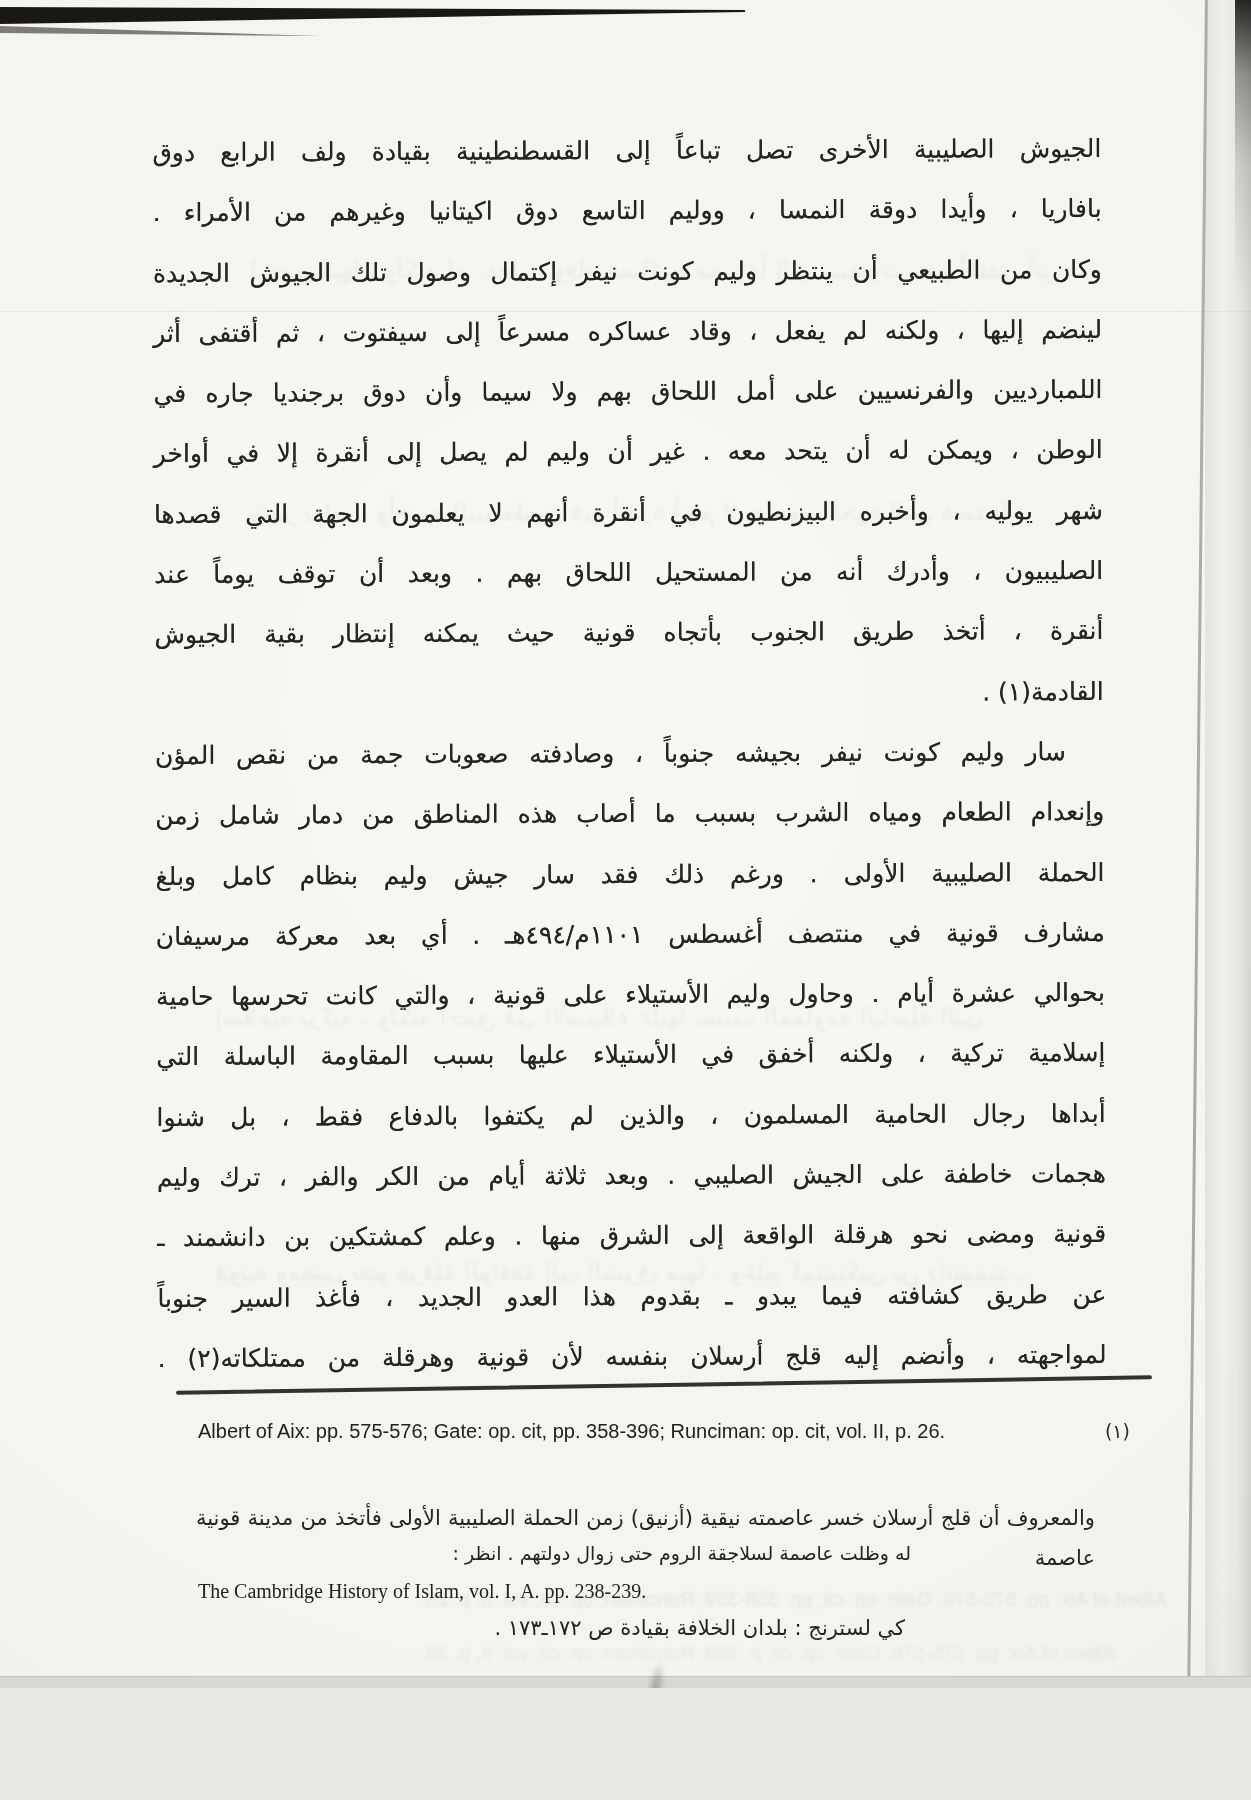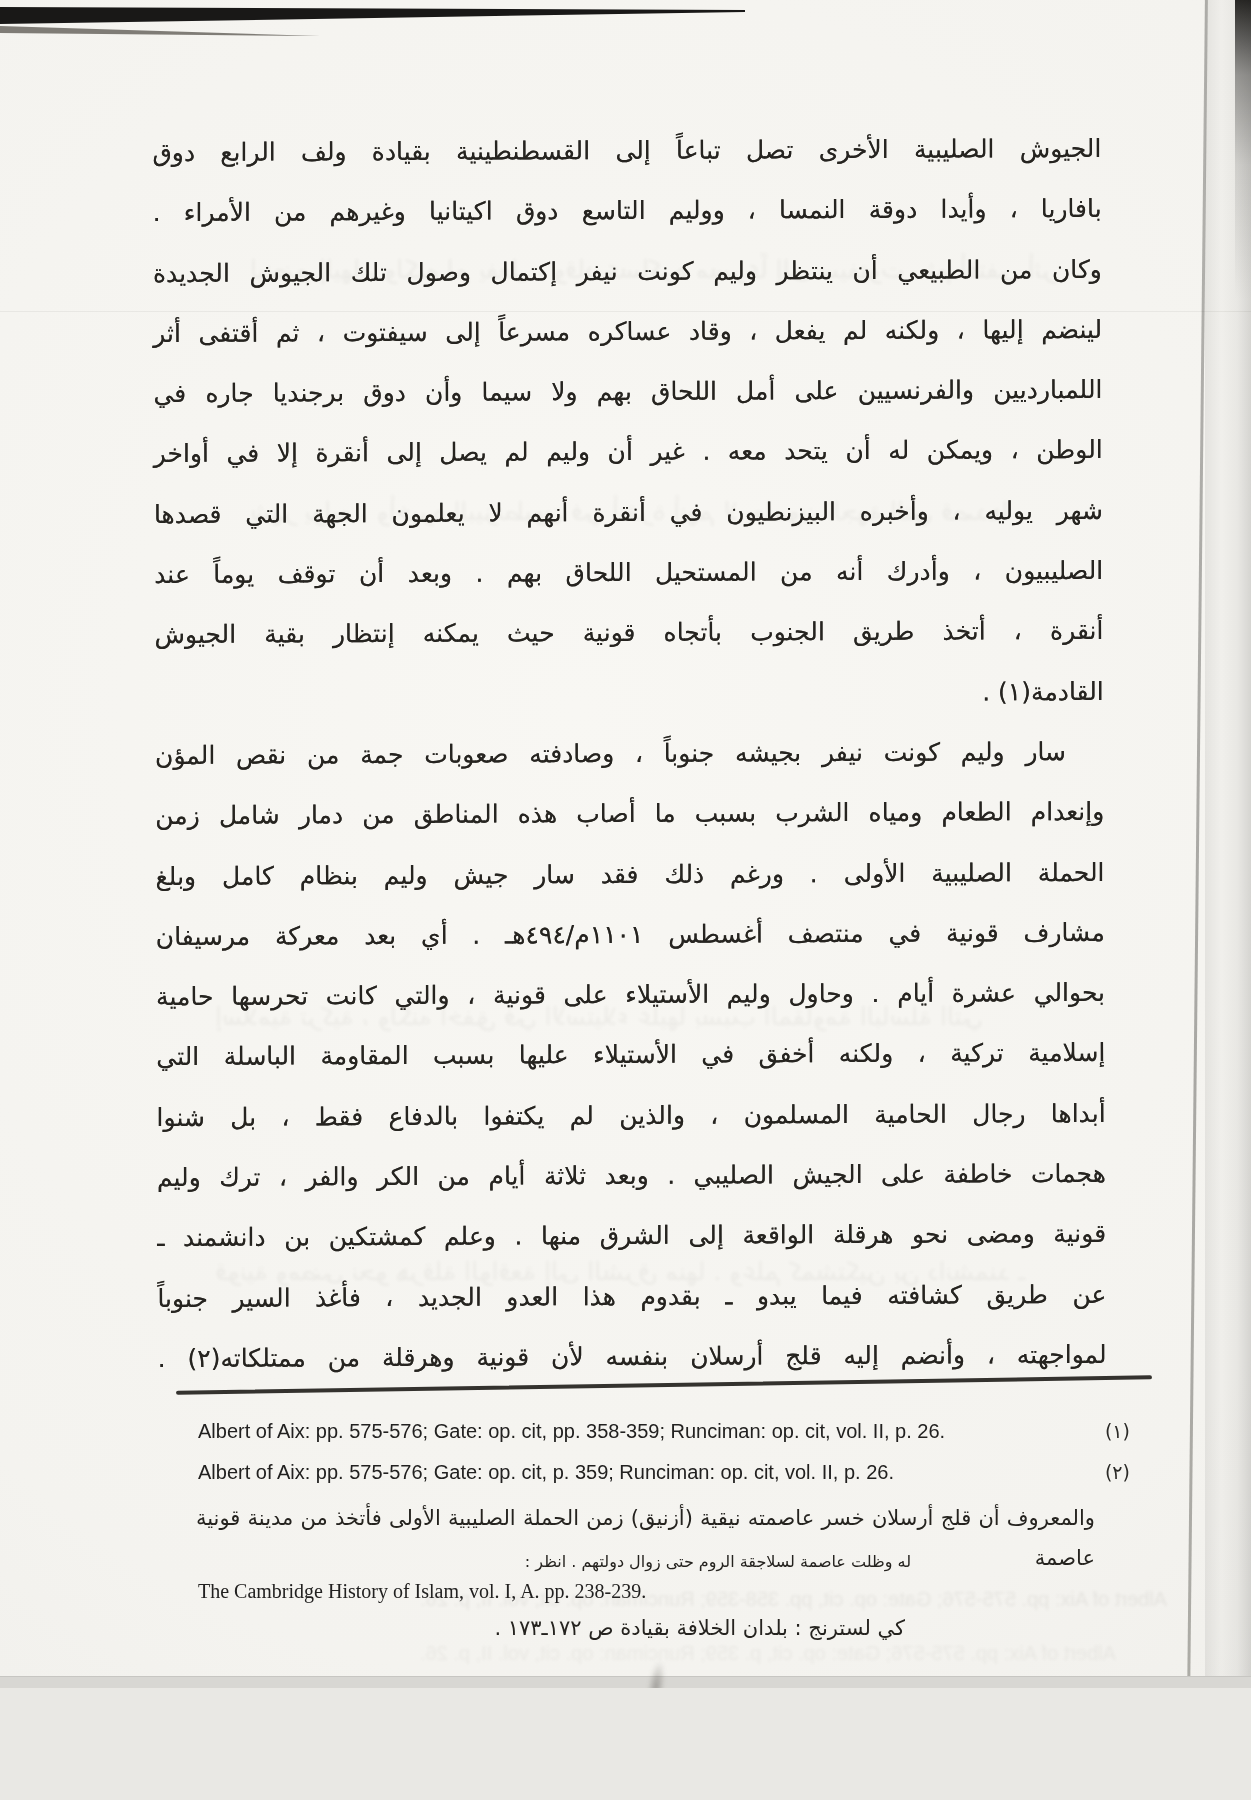--- a/index.html
+++ b/index.html
@@ -81,21 +81,21 @@
   .fn-row-2{top:1461px;}
   .fn-marker{font-family:"DejaVu Sans", sans-serif;font-size:19px;color:#2b2a27;}
   .fn-ar-1{
     position:absolute;top:1498px;left:196px;width:899px;
     direction:rtl;text-align:justify;text-align-last:justify;
     font-size:21px;line-height:40px;color:#25231f;
   }
   .fn-ar-2{
     position:absolute;top:1536px;right:340px;
     direction:rtl;text-align:right;
-    font-size:16px;line-height:34px;color:#25231f;margin-top:9px;
+    font-size:19px;line-height:34px;color:#25231f;
   }
   .fn-en-ref{
     position:absolute;top:1580px;left:198px;
     font-family:Liberation Serif, serif;font-size:20px;color:#222120;
   }
   .fn-ar-ref{
     position:absolute;top:1616px;right:346px;
     direction:rtl;font-size:21px;color:#25231f;
   }
   .page-number{
@@ -155,28 +155,24 @@
     <div class="line">أبداها رجال الحامية المسلمون ، والذين لم يكتفوا بالدفاع فقط ، بل شنوا</div>
     <div class="line">هجمات خاطفة على الجيش الصليبي . وبعد ثلاثة أيام من الكر والفر ، ترك وليم</div>
     <div class="line">قونية ومضى نحو هرقلة الواقعة إلى الشرق منها . وعلم كمشتكين بن دانشمند ـ</div>
     <div class="line">عن طريق كشافته فيما يبدو ـ بقدوم هذا العدو الجديد ، فأغذ السير جنوباً</div>
     <div class="line">لمواجهته ، وأنضم إليه قلج أرسلان بنفسه لأن قونية وهرقلة من ممتلكاته(٢) .</div>
   </main>
 
   <div class="fn-separator"></div>
 
   <div class="fn-row fn-row-1">
-    <span class="fn-text">Albert of Aix: pp. 575-576; Gate: op. cit, pp. 358-359; Runciman: op. cit, vol. II, p. 26.</span>
+    <span class="fn-text">Albert of Aix: pp. 575-576; Gate: op. cit, pp. 358-396; Runciman: op. cit, vol. II, p. 26.</span>
     <span class="fn-marker">(١)</span>
   </div>
 
-  <div class="fn-row fn-row-2">
-    <span class="fn-text">Albert of Aix: pp. 575-576; Gate: op. cit, p. 359; Runciman: op. cit, vol. II, p. 26.</span>
-    <span class="fn-marker">(٢)</span>
-  </div>
 
   <div class="fn-ar-1">والمعروف أن قلج أرسلان خسر عاصمته نيقية (أزنيق) زمن الحملة الصليبية الأولى فأتخذ من مدينة قونية عاصمة</div>
   <div class="fn-ar-2">له وظلت عاصمة لسلاجقة الروم حتى زوال دولتهم . انظر :</div>
   <div class="fn-en-ref">The Cambridge History of Islam, vol. I, A. pp. 238-239.</div>
   <div class="fn-ar-ref">كي لسترنج : بلدان الخلافة بقيادة ص ١٧٢ـ١٧٣ .</div>
 
   <div class="page-number">٥١</div>
 
 </div>
 

